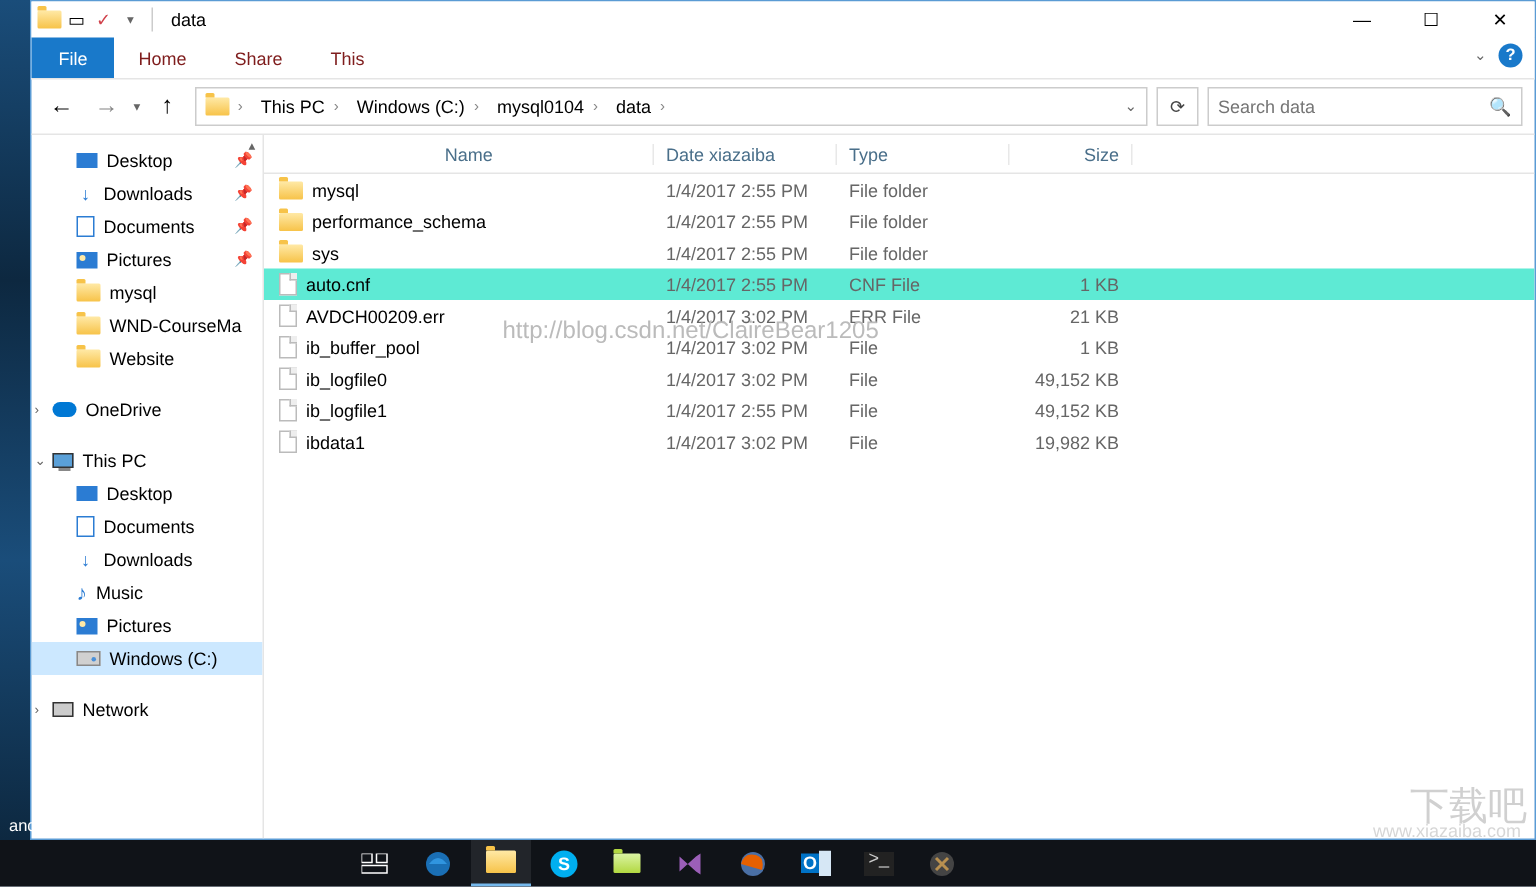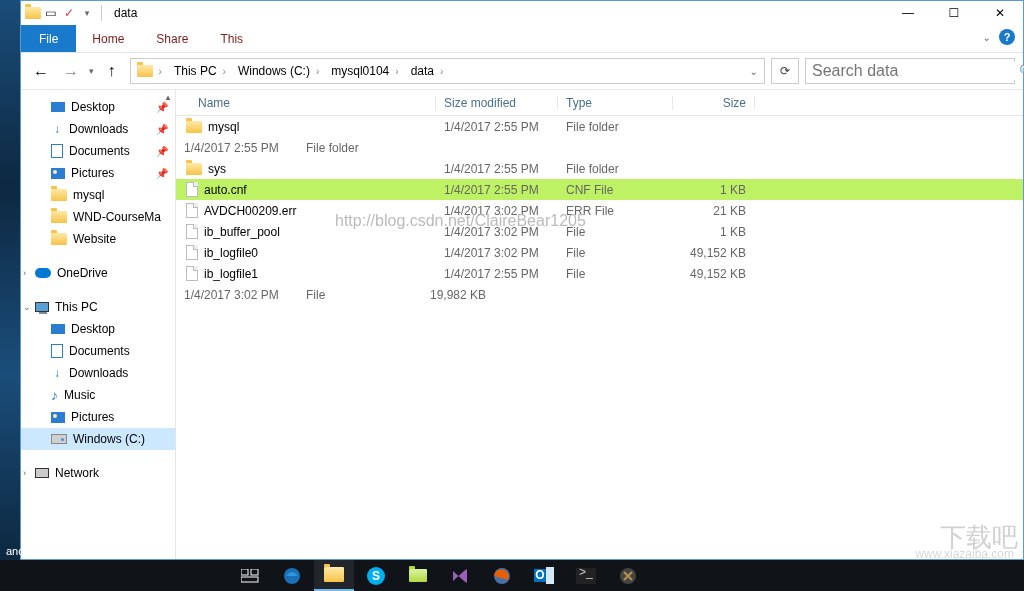--- a/index.html
+++ b/index.html
@@ -25,47 +25,47 @@
 .nav-bar { height: 36px; display: flex; align-items: center; padding: 0 8px; gap: 6px; }
 .nav-btn { width: 24px; height: 24px; display: flex; align-items: center; justify-content: center; color: #888; cursor: pointer; font-size: 16px; }
 .nav-btn.active { color: #000; }
 .nav-dd { font-size: 9px; color: #666; }
 .breadcrumb-box { flex: 1; height: 26px; border: 1px solid #ccc; display: flex; align-items: center; padding: 0 2px; gap: 2px; overflow: hidden; }
 .bc-part { display: flex; align-items: center; padding: 0 4px; height: 100%; cursor: pointer; gap: 4px; }
 .bc-arrow { color: #888; font-size: 10px; padding: 0 2px; }
 .bc-end { margin-left: auto; display: flex; gap: 4px; padding-right: 4px; align-items: center; }
 .refresh-box { width: 28px; height: 26px; border: 1px solid #ccc; display: flex; align-items: center; justify-content: center; color: #444; }
 .search-box { width: 210px; height: 26px; border: 1px solid #ccc; display: flex; align-items: center; padding: 0 6px; color: #888; }
-.search-box input { border: none; outline: none; flex: 1; font-size: 16px; }
+.search-box input { border: none; outline: none; flex: 1; font-size: 12px; }
 .search-box .search-ic { color: #666; }
 
 .content-area { flex: 1; display: flex; border-top: 1px solid #e5e5e5; overflow: hidden; }
 
 .nav-pane { width: 155px; border-right: 1px solid #e5e5e5; padding: 6px 0; overflow: hidden; position: relative; }
 .nav-item { height: 22px; display: flex; align-items: center; padding-left: 14px; gap: 6px; cursor: pointer; position: relative; white-space: nowrap; }
 .nav-item.indent { padding-left: 30px; }
 .nav-item.selected { background: #cce8ff; }
 .nav-item .pin { position: absolute; right: 6px; color: #888; font-size: 10px; }
 .nav-spacer { height: 12px; }
 .nav-chevron { position: absolute; left: 2px; font-size: 9px; color: #666; }
 .nav-scroll-up { position: absolute; right: 0; top: 0; width: 14px; height: 14px; display: flex; align-items: center; justify-content: center; font-size: 9px; color: #666; }
 
 .file-list { flex: 1; display: flex; flex-direction: column; }
 .columns-header { height: 26px; display: flex; align-items: center; border-bottom: 1px solid #e5e5e5; color: #4a6f8a; }
 .col { padding: 0 8px; border-right: 1px solid transparent; }
-.col.name { width: 260px; padding-left: 22px; }
+.col.name { width: 260px; padding-left: 22px; text-align: center; }
 .col.date { width: 122px; }
 .col.type { width: 115px; }
 .col.size { width: 82px; text-align: right; }
 .columns-header .col { border-right: 1px solid #e8e8e8; }
 
 .sort-ind { position: absolute; font-size: 8px; color: #666; left: 130px; top: -8px; }
 .file-rows { position: relative; }
 .file-row { height: 21px; display: flex; align-items: center; cursor: pointer; }
-.file-row.selected { background: #bef264; }
+.file-row.selected { background: #5eead4; }
 .file-row .col.name { display: flex; align-items: center; gap: 6px; padding-left: 10px; }
 .file-row .col.date, .file-row .col.type, .file-row .col.size { color: #666; }
 
 .watermark { position: absolute; top: 212px; left: 335px; color: #bbb; font-size: 16px; font-family: Liberation Sans, sans-serif; pointer-events: none; z-index: 5; }
 .watermark2 { position: absolute; bottom: 36px; right: 6px; color: rgba(120,120,120,0.35); font-size: 26px; pointer-events: none; }
 .watermark2-small { position: absolute; bottom: 30px; right: 10px; color: rgba(120,120,120,0.3); font-size: 12px; pointer-events: none; }
 
 .taskbar-caption { position: absolute; left: 0; bottom: 31px; height: 15px; width: 100%; color: #fff; padding-left: 6px; font-size: 11px; }
 
 .taskbar { position: absolute; left: 0; bottom: 0; width: 1024px; height: 31px; background: #101318; display: flex; align-items: center; padding-left: 230px; gap: 2px; }
@@ -244,35 +244,39 @@
         <span class="nav-chevron">›</span>
         <span class="ic-network"></span>
         <span>Network</span>
       </div>
     </div>
 
     <div class="file-list">
       <div class="columns-header" style="position:relative">
         <span class="sort-ind">▴</span>
         <div class="col name">Name</div>
-        <div class="col date">Size modified</div>
+        <div class="col date">Date xiazaiba</div>
         <div class="col type">Type</div>
         <div class="col size">Size</div>
       </div>
       <div class="file-rows" id="file-rows">
           <div class="file-row">
             <div class="col name">
               <span class="ic-folder"></span>
               <span>mysql</span>
             </div>
             <div class="col date">1/4/2017 2:55 PM</div>
             <div class="col type">File folder</div>
             <div class="col size"></div>
           </div>
           <div class="file-row">
+            <div class="col name">
+              <span class="ic-folder"></span>
+              <span>performance_schema</span>
+            </div>
             <div class="col date">1/4/2017 2:55 PM</div>
             <div class="col type">File folder</div>
             <div class="col size"></div>
           </div>
           <div class="file-row">
             <div class="col name">
               <span class="ic-folder"></span>
               <span>sys</span>
             </div>
             <div class="col date">1/4/2017 2:55 PM</div>
@@ -318,20 +322,24 @@
           <div class="file-row">
             <div class="col name">
               <span class="ic-file"></span>
               <span>ib_logfile1</span>
             </div>
             <div class="col date">1/4/2017 2:55 PM</div>
             <div class="col type">File</div>
             <div class="col size">49,152 KB</div>
           </div>
           <div class="file-row">
+            <div class="col name">
+              <span class="ic-file"></span>
+              <span>ibdata1</span>
+            </div>
             <div class="col date">1/4/2017 3:02 PM</div>
             <div class="col type">File</div>
             <div class="col size">19,982 KB</div>
           </div>
         </div>
     </div>
   </div>
 </div>
 
 <div class="watermark">http://blog.csdn.net/ClaireBear1205</div>

